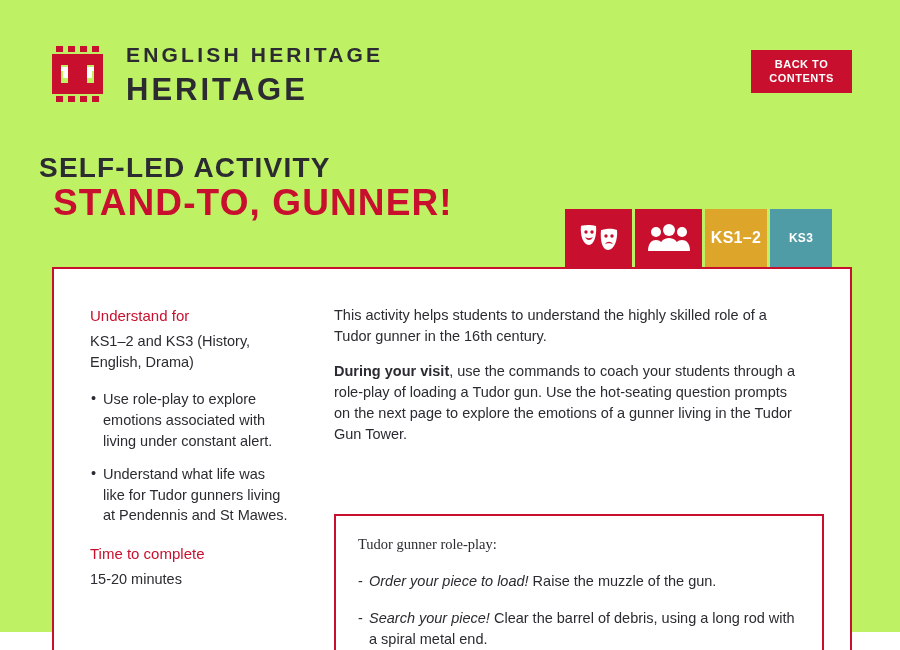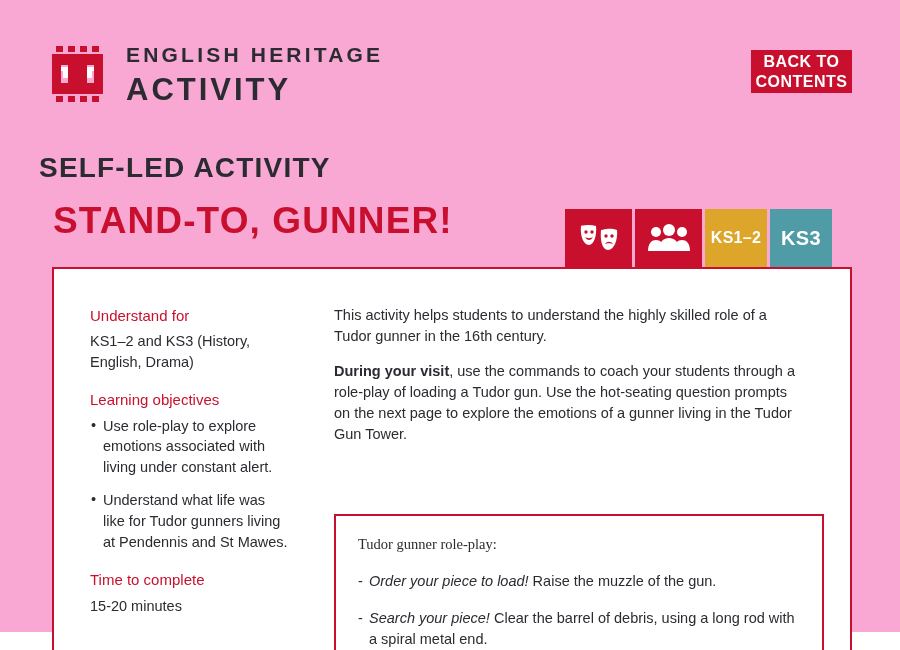--- a/index.html
+++ b/index.html
@@ -9,21 +9,21 @@
     width: 900px;
     height: 650px;
     background: #ffffff;
     font-family: "Liberation Sans", sans-serif;
     overflow: hidden;
   }
   .page {
     position: relative;
     width: 900px;
     height: 632px;
-    background: #f9a8d4;
+    background: #bef264;
   }
 
   
   .header {
     position: absolute;
     top: 44px;
     left: 52px;
     display: flex;
     align-items: flex-start;
   }
@@ -59,41 +59,41 @@
     top: 50px;
     right: 48px;
     width: 101px;
     height: 43px;
     background: #c8102e;
     color: #ffffff;
     display: flex;
     flex-direction: column;
     align-items: center;
     justify-content: center;
-    font-size: 16px;
+    font-size: 11px;
     font-weight: bold;
     letter-spacing: 0.5px;
     line-height: 1.25;
     text-align: center;
     cursor: pointer;
   }
 
   
   .kicker {
     position: absolute;
     top: 152px;
     left: 39px;
     font-size: 28px;
     font-weight: bold;
     letter-spacing: 1.2px;
     color: #2b2b31;
   }
   .maintitle {
     position: absolute;
-    top: 200px;
+    top: 182px;
     left: 53px;
     font-size: 37px;
     font-weight: bold;
     letter-spacing: 1.1px;
     color: #c8102e;
   }
 
   
   .badges {
     position: absolute;
@@ -107,21 +107,21 @@
     display: flex;
     align-items: center;
     justify-content: center;
     color: #ffffff;
   }
   .badge-drama { width: 67px; background: #c8102e; }
   .badge-group { width: 67px; background: #c8102e; margin-left: 3px; }
   .badge-ks12  { width: 62px; background: #dda52a; margin-left: 3px;
                  font-size: 16px; font-weight: bold; letter-spacing: 0.3px; }
   .badge-ks3   { width: 62px; background: #4f9ba6; margin-left: 3px;
-                 font-size: 20px; font-weight: bold; letter-spacing: 0.3px; }
+                 font-size: 12px; font-weight: bold; letter-spacing: 0.3px; }
 
   
   .panel {
     position: absolute;
     top: 267px;
     left: 52px;
     width: 800px;
     height: 420px;
     border: 2px solid #c8102e;
     border-bottom: none;
@@ -233,21 +233,21 @@
           <rect x="16" y="50" width="7" height="6"></rect>
           <rect x="28" y="50" width="7" height="6"></rect>
           <rect x="40" y="50" width="7" height="6"></rect>
           <rect x="11" y="25" width="5" height="7" fill="#ffffff"></rect>
           <rect x="35" y="25" width="5" height="7" fill="#ffffff"></rect>
         </g>
       </svg>
     </div>
     <div class="logo-text">
       <div class="logo-line1">ENGLISH HERITAGE</div>
-      <div class="logo-line2">ACTIVITY</div>
+      <div class="logo-line2">HERITAGE</div>
     </div>
   </div>
 
   <div class="back-btn">
     <span>BACK TO</span>
     <span>CONTENTS</span>
   </div>
 
   <div class="kicker">SELF-LED ACTIVITY</div>
   <div class="maintitle">STAND-TO, GUNNER!</div>
@@ -287,21 +287,20 @@
 
   <div class="panel">
 
     <div class="col-left">
       <div class="blk">
         <div class="lbl">Understand for</div>
         <div>KS1–2 and KS3 (History, English, Drama)</div>
       </div>
 
       <div class="blk">
-        <div class="lbl">Learning objectives</div>
         <ul class="bullets">
           <li>Use role-play to explore emotions associated with living under constant alert.</li>
           <li>Understand what life was like for Tudor gunners living at Pendennis and St Mawes.</li>
         </ul>
       </div>
 
       <div class="blk">
         <div class="lbl">Time to complete</div>
         <div>15-20 minutes</div>
       </div>

